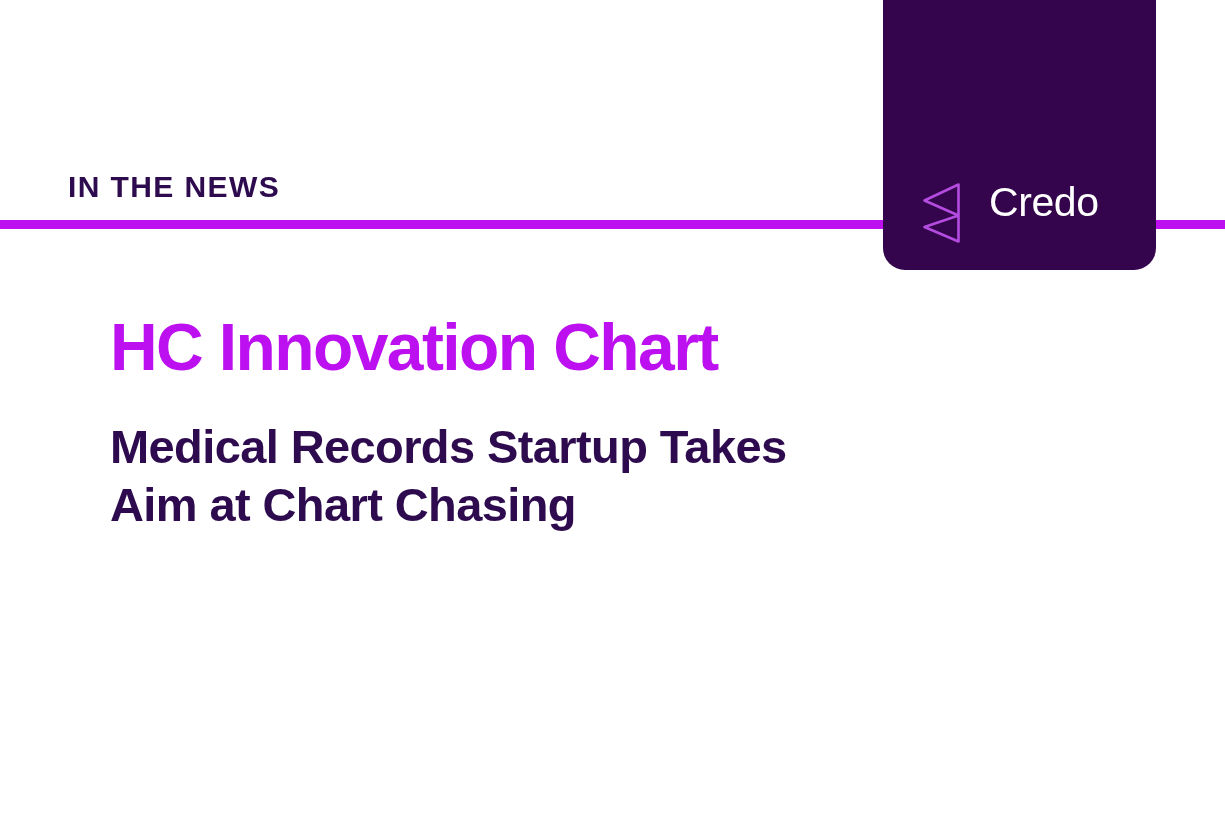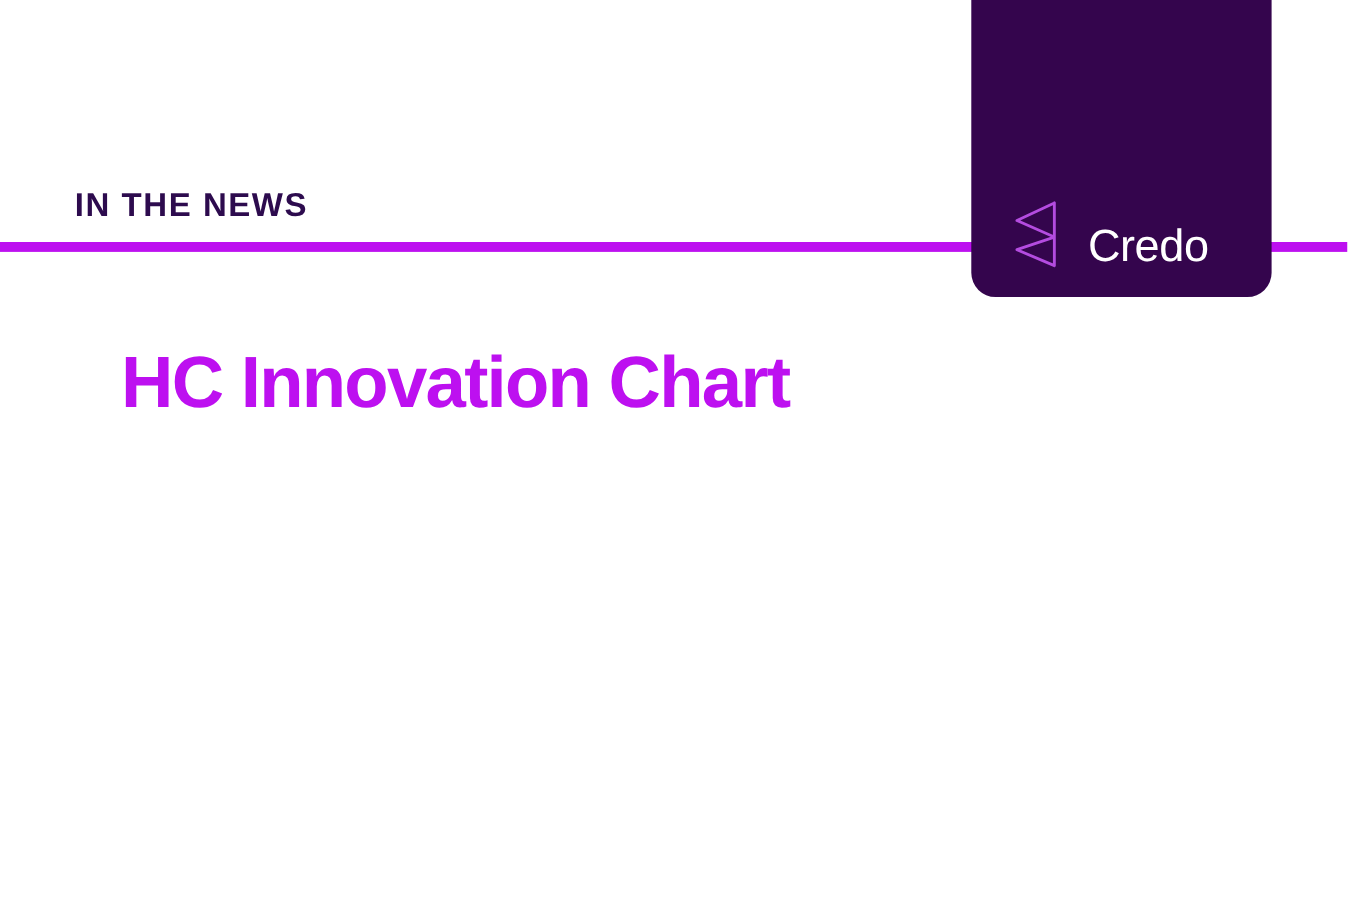--- a/index.html
+++ b/index.html
@@ -55,21 +55,21 @@
     height: 280px;
     background: #34054d;
     border-radius: 0 0 22px 22px;
     z-index: 3;
   }
   .brand-lockup {
     position: absolute;
     left: 38px;
     bottom: 26px;
     display: flex;
-    align-items: flex-end;
+    align-items: flex-start;
     gap: 22px;
   }
   .brand-mark {
     width: 46px;
     height: 62px;
     display: block;
     flex: 0 0 auto;
   }
   .brand-name {
     font-size: 41px;
@@ -121,14 +121,18 @@
     <div class="brand-lockup">
       <svg class="brand-mark" viewBox="0 0 46 62" aria-hidden="true">
         <path d="M37.5 2.5 L37.5 59.5 M37.5 2.5 L3.5 18.5 L37.5 33.5 M37.5 33.5 L3.5 45.0 L37.5 59.5" fill="none" stroke="#b44ce0" stroke-width="2.6" stroke-linejoin="round" stroke-linecap="round"></path>
       </svg>
       <span class="brand-name">Credo</span>
     </div>
   </div>
 
   <div class="headline">HC Innovation Chart</div>
 
+  <div class="subhead">
+    <span class="line">Medical Records Startup Takes</span>
+    <span class="line">Aim at Chart Chasing</span>
+  </div>
 
 </div>
 
 </body></html>

